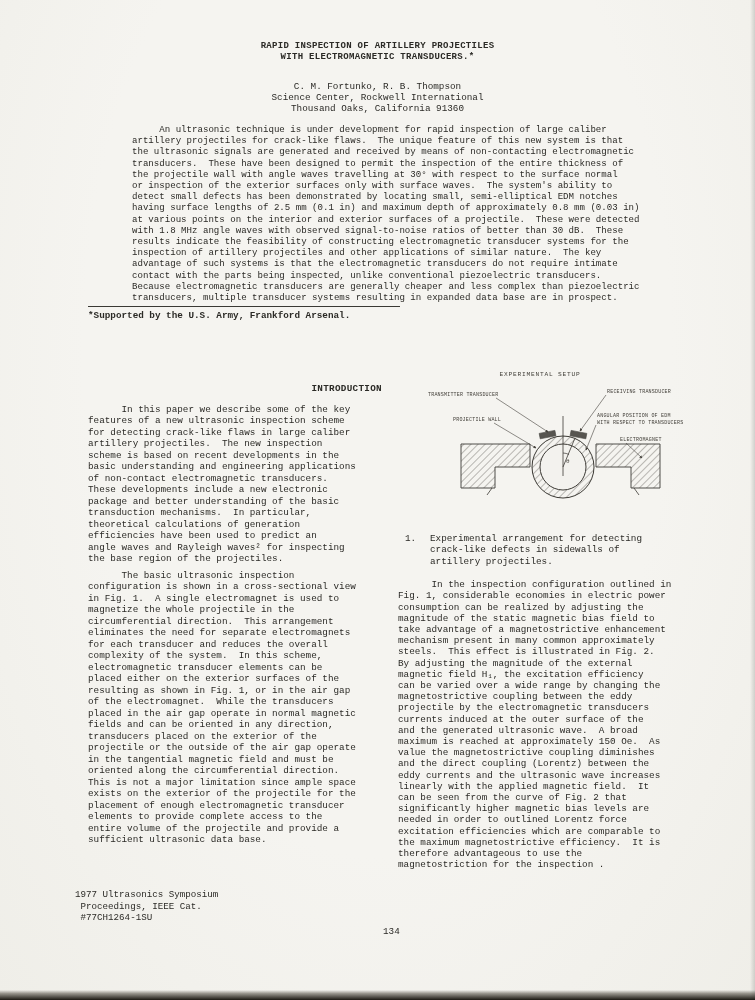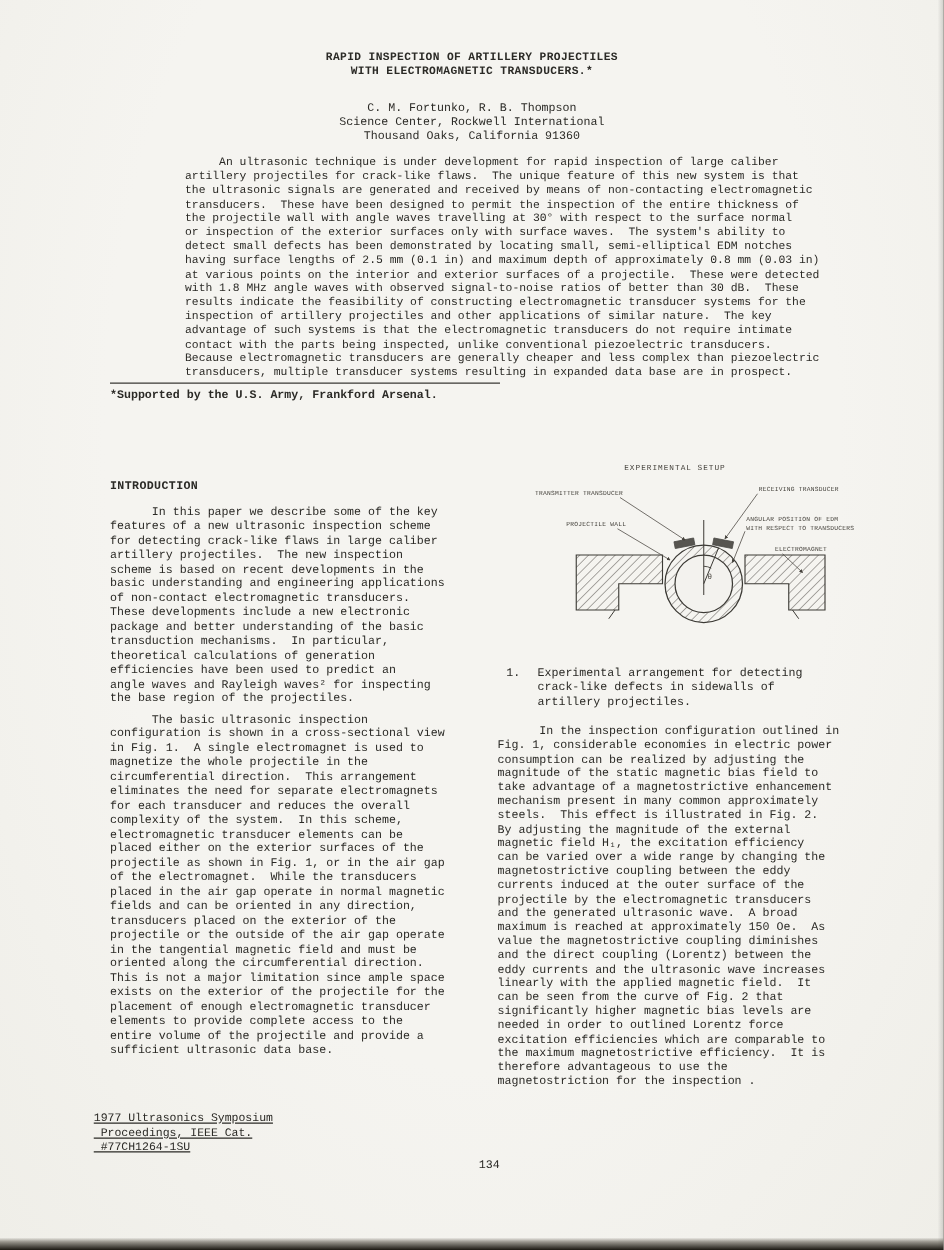--- a/index.html
+++ b/index.html
@@ -17,54 +17,54 @@
     position:absolute; top:41px; left:0; width:100%;
     text-align:center; font-size:9px; font-weight:bold;
     line-height:11px; letter-spacing:.3px;
   }
   .byline {
     position:absolute; top:81px; left:0; width:100%;
     text-align:center; font-size:9.3px; line-height:11px;
   }
   .abstract {
     position:absolute; top:124px; left:132px; width:508px;
-    font-size:9.1px; line-height:11.2px;margin-left:16px;
+    font-size:9.1px; line-height:11.2px;
   }
   .footnote-rule {
     position:absolute; top:306px; left:88px; width:312px;
     border-top:1.2px solid #3a3934;
   }
   .footnote {
     position:absolute; top:310px; left:88px; font-size:9.3px; white-space:pre;font-weight:bold;
   }
   .col-left {
     position:absolute; top:383px; left:88px; width:294px;
     font-size:9.3px; line-height:11.5px;
   }
   .intro-heading {
-    text-align:left; font-weight:bold; font-size:9.3px;
+    text-align:right; font-weight:bold; font-size:9.3px;
     margin:0 0 9px 0; letter-spacing:.3px;
   }
   .col-left .para2 { margin-top:5px; }
   .col-right {
     position:absolute; top:368px; left:398px; width:298px;
     font-size:9.3px; line-height:11.4px;
   }
   .fig { display:block; }
   .fig text { fill:#45423c; }
   .fig .figtitle { font-size:6.2px; letter-spacing:.8px; }
   .fig .lbl { font-size:5px; letter-spacing:.2px; }
   .fig .theta { font-size:6px; }
   .caption { display:flex; margin-top:7px; padding-left:7px; }
   .capnum { width:25px; flex:0 0 25px; }
   .col-right .para { margin-top:12px; line-height:11.2px; }
 
   .footer {
     position:absolute; top:889px; left:75px;
-    font-size:9.2px; line-height:11.6px;text-decoration:underline;
+    font-size:9.2px; line-height:11.6px;
   }
   .pagenum { position:absolute; top:926px; left:383px; font-size:9.3px; }
 
   .scan-edge-bottom {
     position:absolute; bottom:0; left:0; right:0; height:10px;
     background:linear-gradient(180deg, rgba(62,56,45,0) 0%, rgba(62,56,45,.5) 35%, #1b1812 100%);
   }
   .scan-edge-right {
     position:absolute; top:0; bottom:0; right:0; width:5px;
     background:linear-gradient(90deg, rgba(0,0,0,0), rgba(0,0,0,.14));
@@ -130,21 +130,21 @@
         <div class="tline">      The basic ultrasonic inspection</div>
         <div class="tline">configuration is shown in a cross-sectional view</div>
         <div class="tline">in Fig. 1.  A single electromagnet is used to</div>
         <div class="tline">magnetize the whole projectile in the</div>
         <div class="tline">circumferential direction.  This arrangement</div>
         <div class="tline">eliminates the need for separate electromagnets</div>
         <div class="tline">for each transducer and reduces the overall</div>
         <div class="tline">complexity of the system.  In this scheme,</div>
         <div class="tline">electromagnetic transducer elements can be</div>
         <div class="tline">placed either on the exterior surfaces of the</div>
-        <div class="tline">projectile as shown in Fig. 1, or in the air gap</div>
+        <div class="tline">resulting as shown in Fig. 1, or in the air gap</div>
         <div class="tline">of the electromagnet.  While the transducers</div>
         <div class="tline">placed in the air gap operate in normal magnetic</div>
         <div class="tline">fields and can be oriented in any direction,</div>
         <div class="tline">transducers placed on the exterior of the</div>
         <div class="tline">projectile or the outside of the air gap operate</div>
         <div class="tline">in the tangential magnetic field and must be</div>
         <div class="tline">oriented along the circumferential direction.</div>
         <div class="tline">This is not a major limitation since ample space</div>
         <div class="tline">exists on the exterior of the projectile for the</div>
         <div class="tline">placement of enough electromagnetic transducer</div>
@@ -216,22 +216,22 @@
         <div class="tline">Fig. 1, considerable economies in electric power</div>
         <div class="tline">consumption can be realized by adjusting the</div>
         <div class="tline">magnitude of the static magnetic bias field to</div>
         <div class="tline">take advantage of a magnetostrictive enhancement</div>
         <div class="tline">mechanism present in many common approximately</div>
         <div class="tline">steels.  This effect is illustrated in Fig. 2.</div>
         <div class="tline">By adjusting the magnitude of the external</div>
         <div class="tline">magnetic field H₁, the excitation efficiency</div>
         <div class="tline">can be varied over a wide range by changing the</div>
         <div class="tline">magnetostrictive coupling between the eddy</div>
+        <div class="tline">projectile by the electromagnetic transducers</div>
         <div class="tline">currents induced at the outer surface of the</div>
-        <div class="tline">projectile by the electromagnetic transducers</div>
         <div class="tline">and the generated ultrasonic wave.  A broad</div>
         <div class="tline">maximum is reached at approximately 150 Oe.  As</div>
         <div class="tline">value the magnetostrictive coupling diminishes</div>
         <div class="tline">and the direct coupling (Lorentz) between the</div>
         <div class="tline">eddy currents and the ultrasonic wave increases</div>
         <div class="tline">linearly with the applied magnetic field.  It</div>
         <div class="tline">can be seen from the curve of Fig. 2 that</div>
         <div class="tline">significantly higher magnetic bias levels are</div>
         <div class="tline">needed in order to outlined Lorentz force</div>
         <div class="tline">excitation efficiencies which are comparable to</div>

